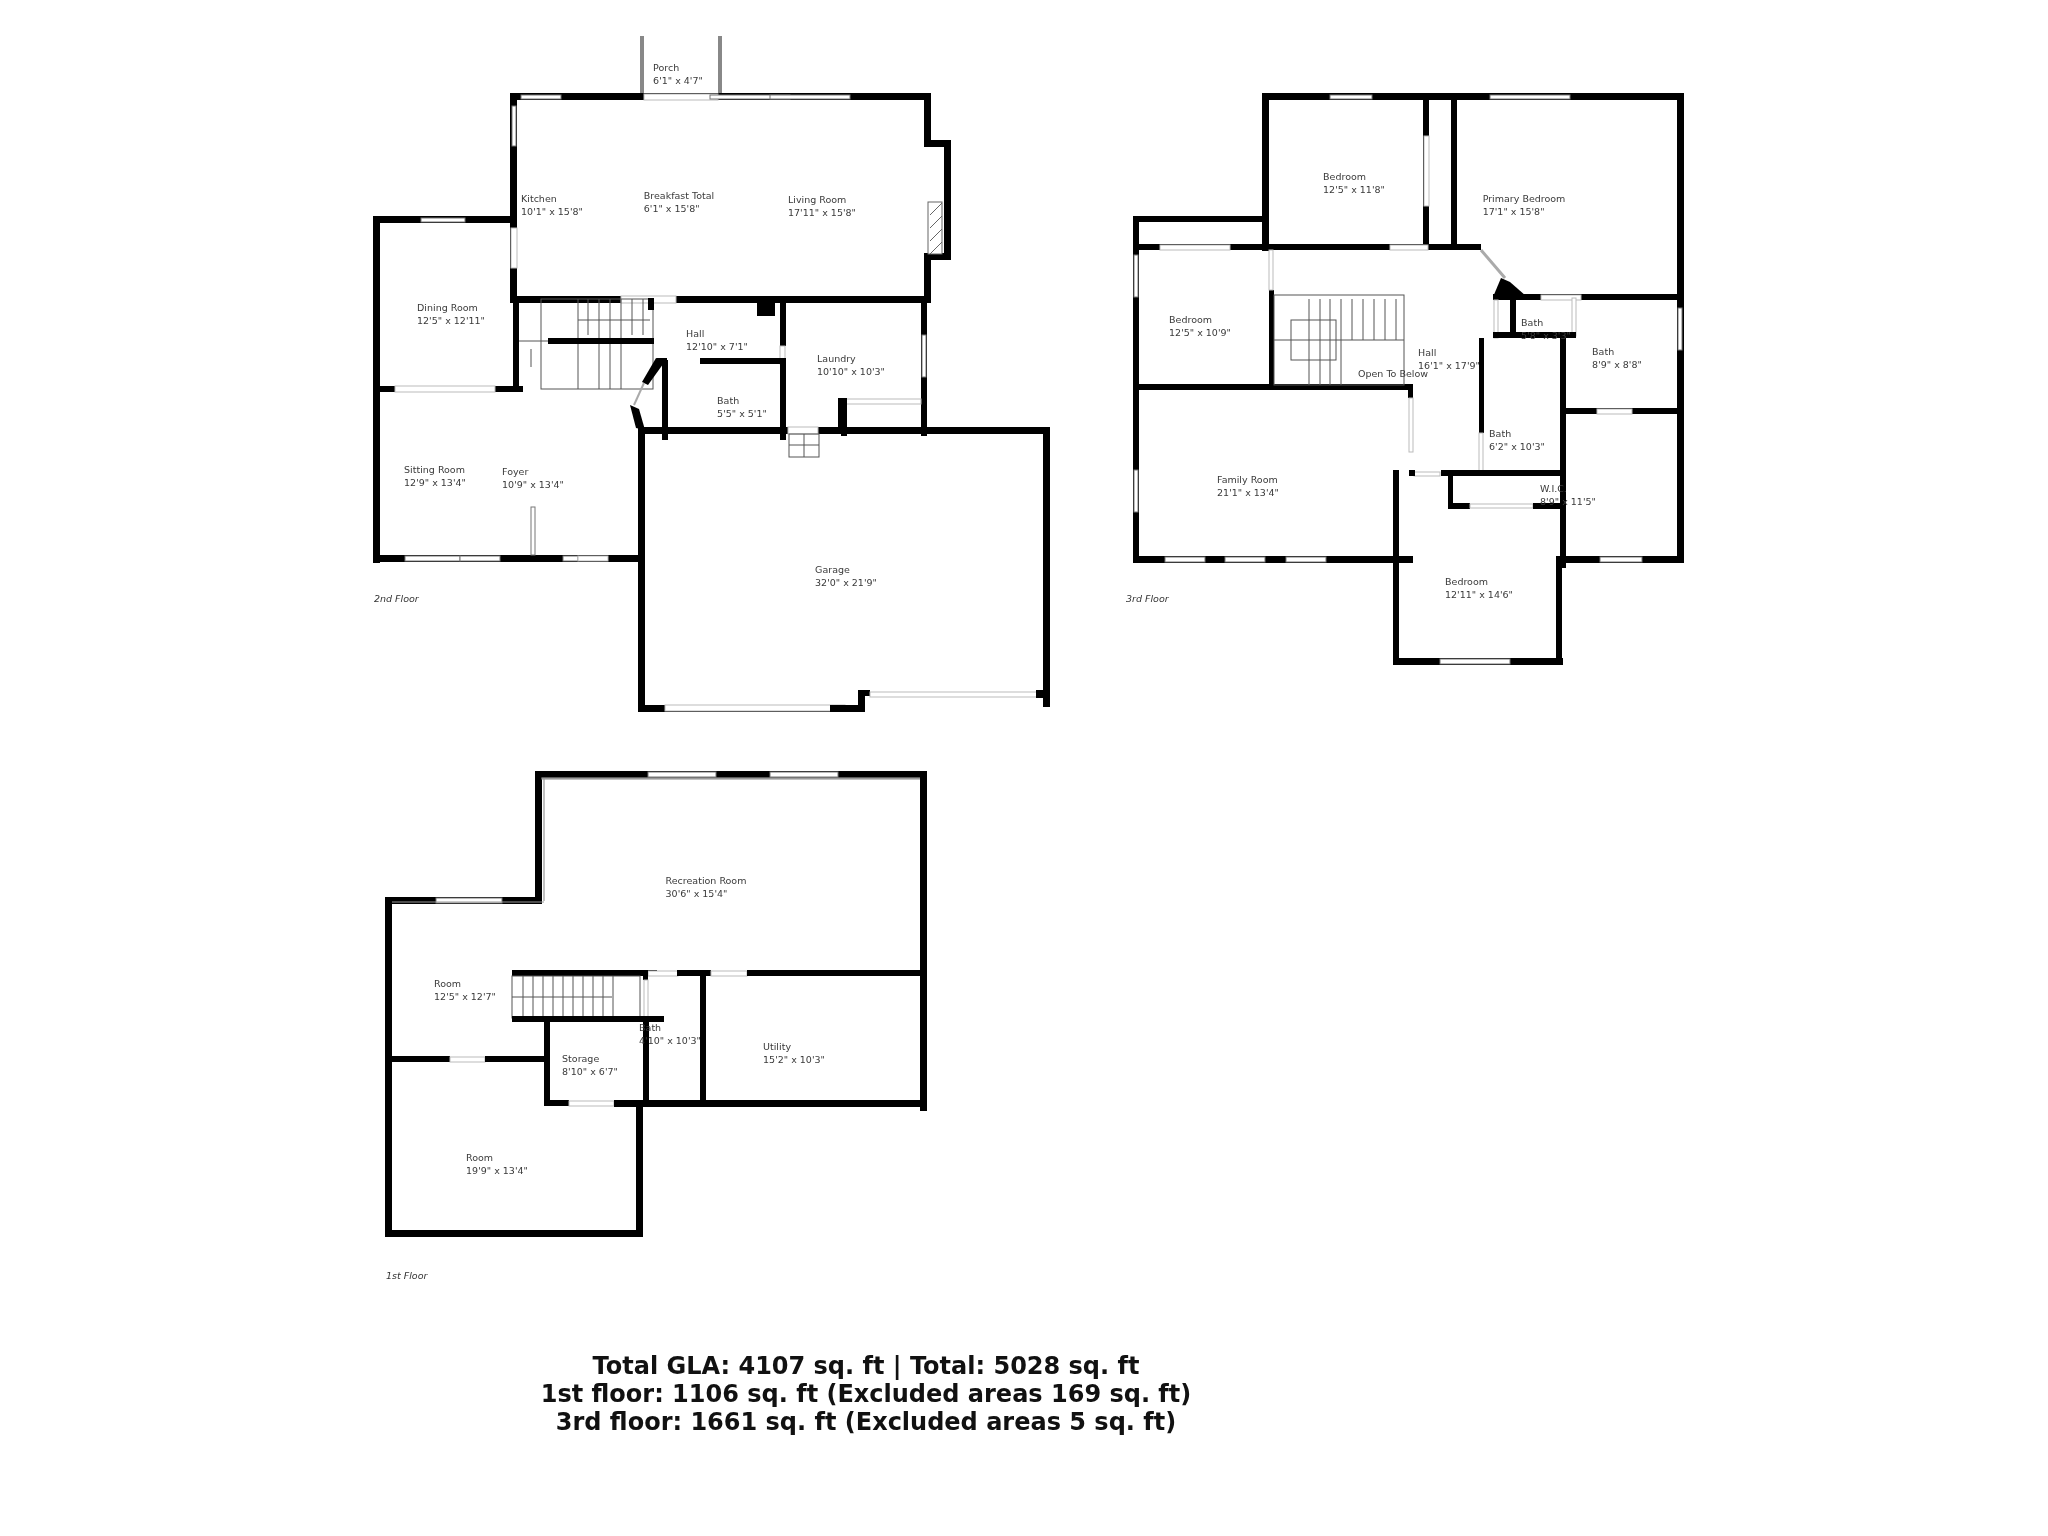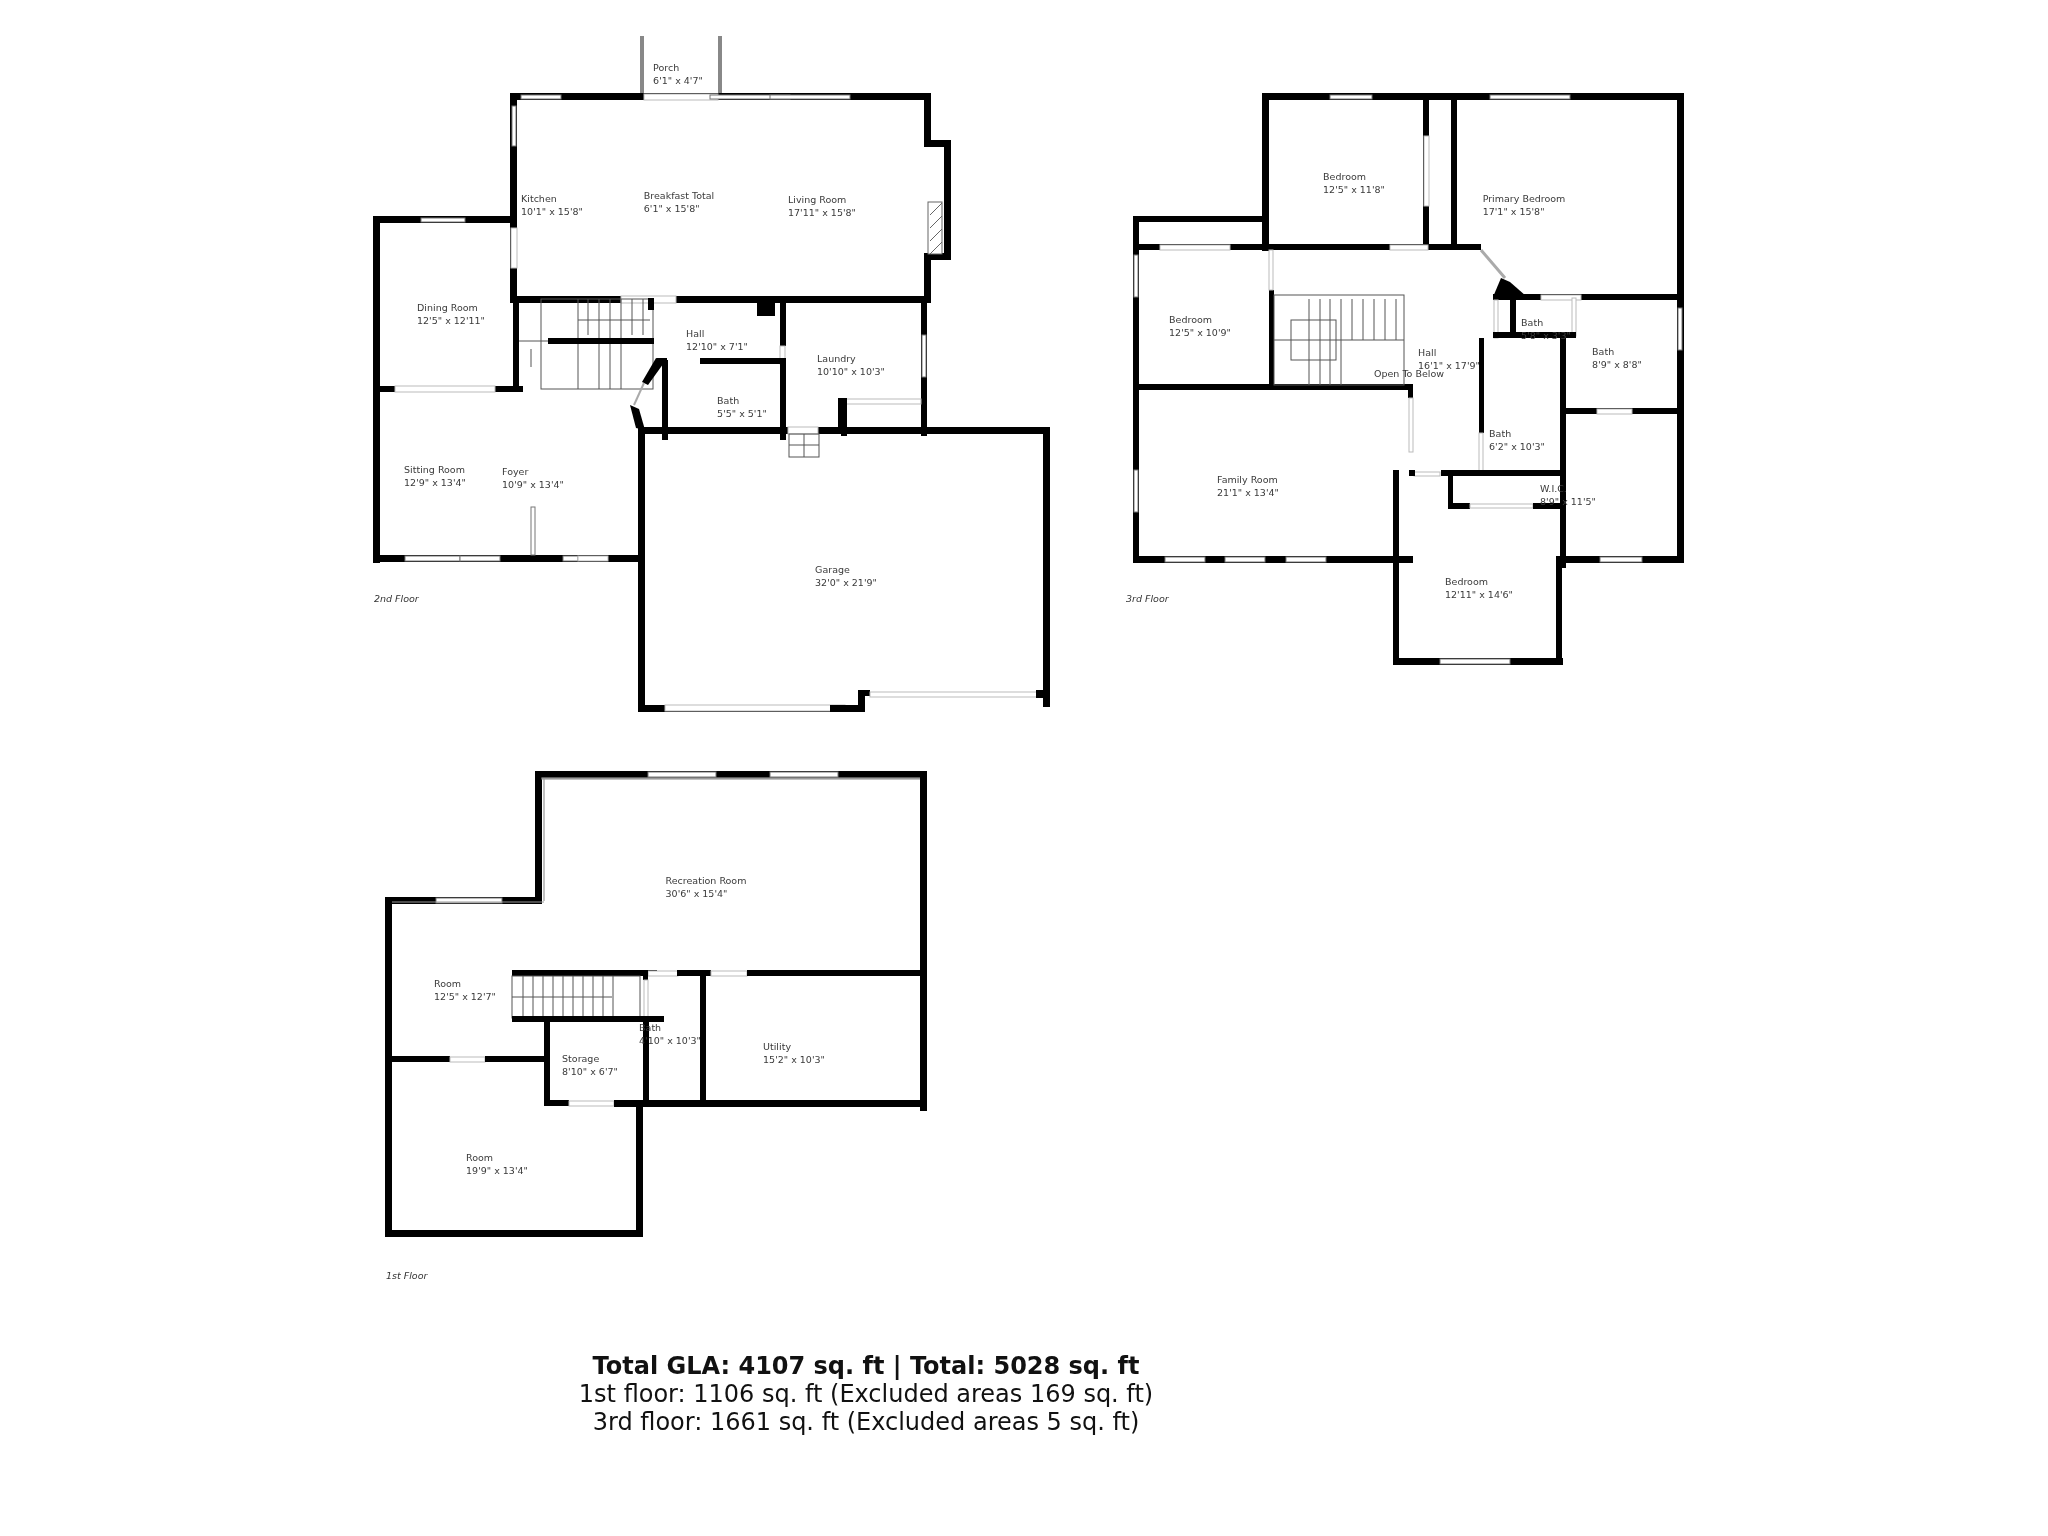--- a/index.html
+++ b/index.html
@@ -8,21 +8,21 @@
   .wall { fill:#000; }
   .win { fill:#fff; stroke:#777; stroke-width:1; }
   .door { fill:#fff; stroke:#bbb; stroke-width:1; }
   .stair line, .stair rect, .stair polyline { stroke:#555; stroke-width:1; fill:none; }
   .thin { stroke:#999; stroke-width:1.2; fill:none; }
   .room-label { position:absolute; transform:translate(-50%,-50%); text-align:left; font-size:9.5px; line-height:13px; color:#3a3a3a; white-space:nowrap; }
   .room-label .dim { display:block; }
   .floor-label { position:absolute; font-size:9.5px; color:#333;font-style:italic; }
   .summary { position:absolute; left:0; width:1732px; top:1352px; text-align:center; color:#111; }
   .summary .total { font-weight:bold; font-size:24px; line-height:28px; }
-  .summary .line { font-size:24px; line-height:28px; }
+  .summary .line { font-size:24px; line-height:28px;font-weight:bold; }
   .summary .disclaimer { font-size:11.5px; margin-top:18px; color:#222; }
 </style>
 </head>
 <body>
 
 <svg class="plan" viewBox="0 0 2048 1536">
 
   <g>
 
     <rect x="640" y="36" width="4" height="62" fill="#888"></rect>
@@ -263,21 +263,21 @@
 <div class="room-label" style="left:533px;top:478px"><span>Foyer</span><span class="dim">10'9" x 13'4"</span></div>
 <div class="room-label" style="left:846px;top:576px"><span>Garage</span><span class="dim">32'0" x 21'9"</span></div>
 <div class="floor-label" style="left:374px;top:593px">2nd Floor</div>
 
 <div class="room-label" style="left:1354px;top:183px"><span>Bedroom</span><span class="dim">12'5" x 11'8"</span></div>
 <div class="room-label" style="left:1524px;top:205px"><span>Primary Bedroom</span><span class="dim">17'1" x 15'8"</span></div>
 <div class="room-label" style="left:1200px;top:326px"><span>Bedroom</span><span class="dim">12'5" x 10'9"</span></div>
 <div class="room-label" style="left:1546px;top:329px"><span>Bath</span><span class="dim">5'8" x 3'3"</span></div>
 <div class="room-label" style="left:1617px;top:358px"><span>Bath</span><span class="dim">8'9" x 8'8"</span></div>
 <div class="room-label" style="left:1449px;top:359px"><span>Hall</span><span class="dim">16'1" x 17'9"</span></div>
-<div class="room-label" style="left:1358px;top:367px;transform:none;margin-left:16px;">Open To Below</div>
+<div class="room-label" style="left:1358px;top:367px;transform:none;">Open To Below</div>
 <div class="room-label" style="left:1517px;top:440px"><span>Bath</span><span class="dim">6'2" x 10'3"</span></div>
 <div class="room-label" style="left:1248px;top:486px"><span>Family Room</span><span class="dim">21'1" x 13'4"</span></div>
 <div class="room-label" style="left:1568px;top:495px"><span>W.I.C.</span><span class="dim">8'9" x 11'5"</span></div>
 <div class="room-label" style="left:1479px;top:588px"><span>Bedroom</span><span class="dim">12'11" x 14'6"</span></div>
 <div class="floor-label" style="left:1126px;top:593px">3rd Floor</div>
 
 <div class="room-label" style="left:706px;top:887px"><span>Recreation Room</span><span class="dim">30'6" x 15'4"</span></div>
 <div class="room-label" style="left:465px;top:990px"><span>Room</span><span class="dim">12'5" x 12'7"</span></div>
 <div class="room-label" style="left:670px;top:1034px"><span>Bath</span><span class="dim">4'10" x 10'3"</span></div>
 <div class="room-label" style="left:794px;top:1053px"><span>Utility</span><span class="dim">15'2" x 10'3"</span></div>

